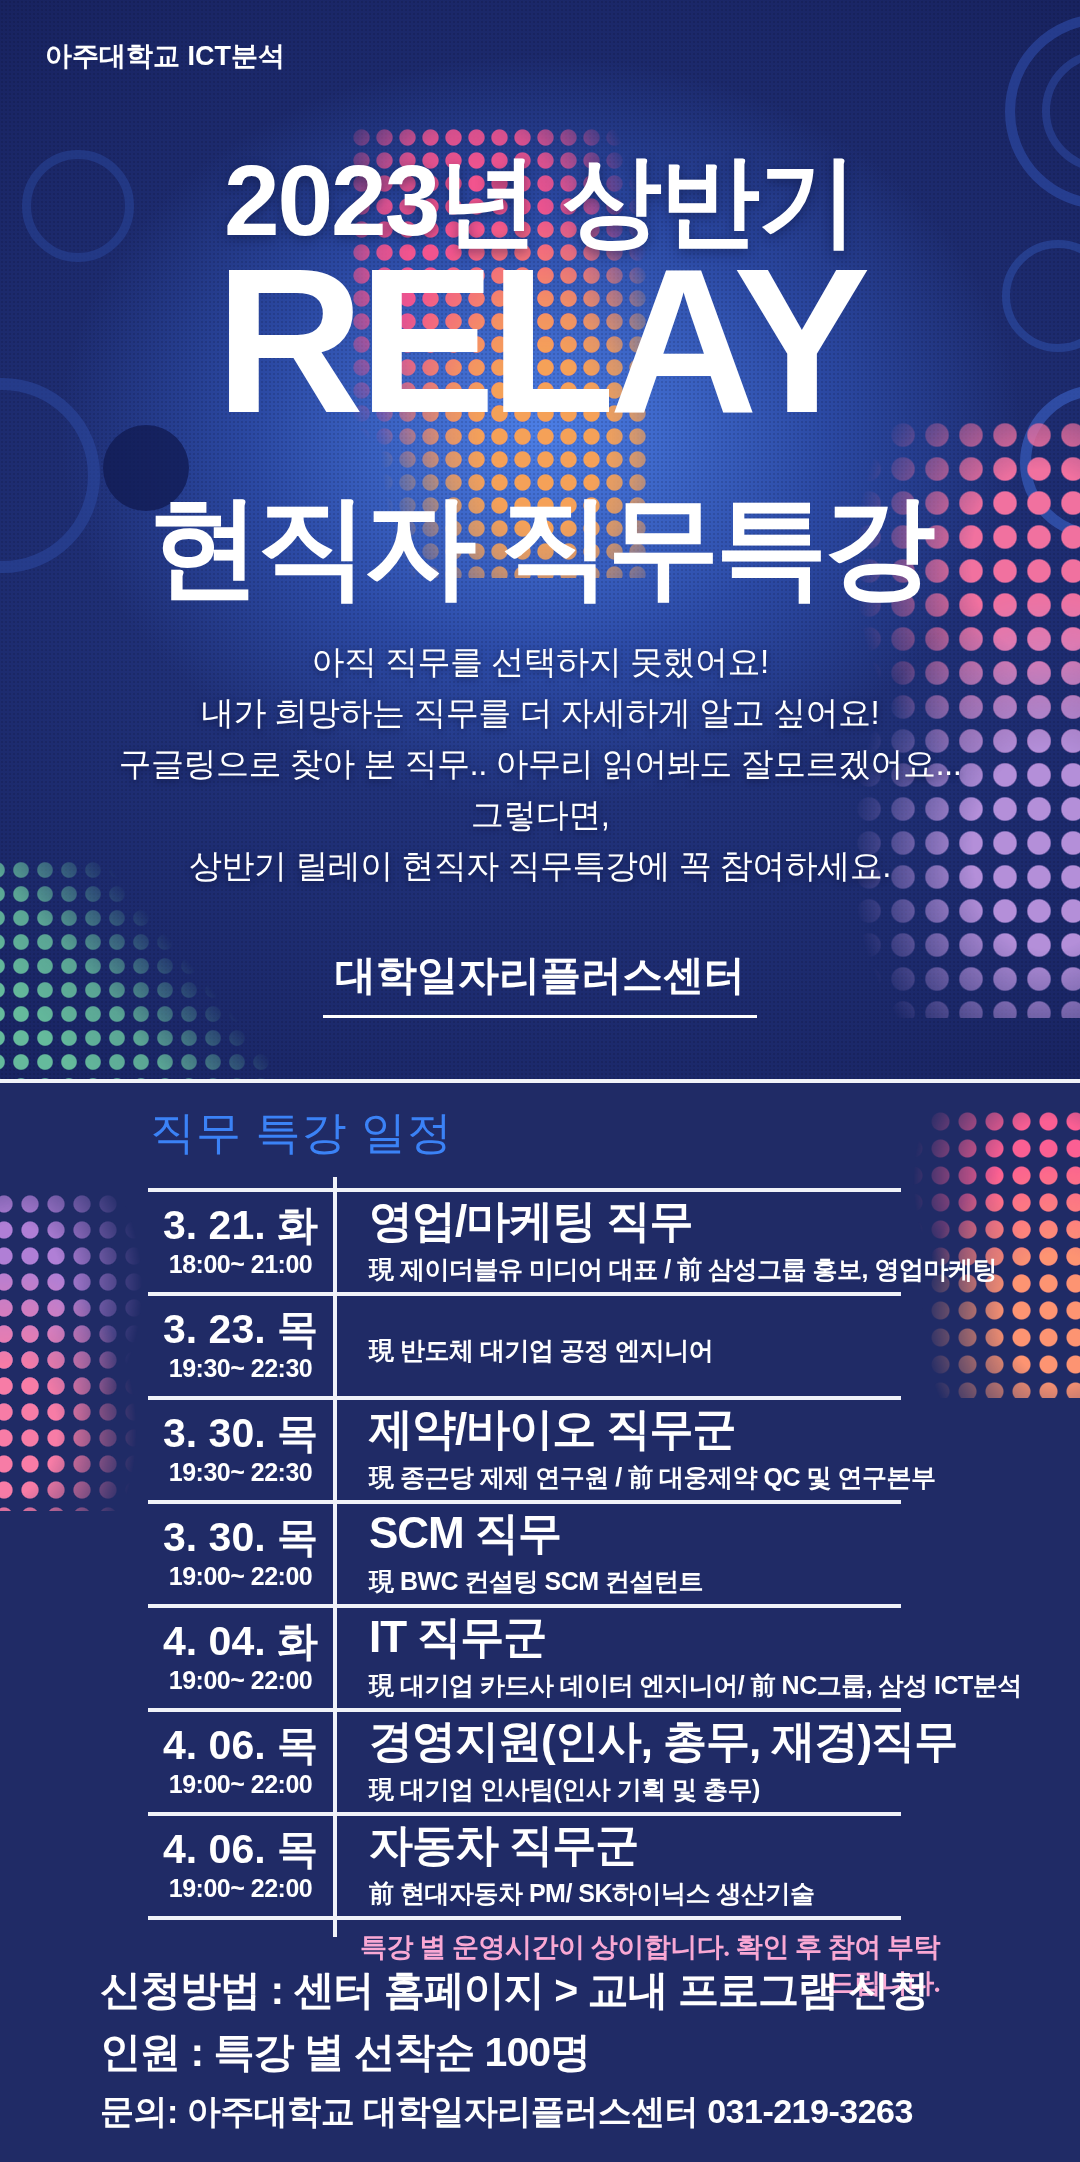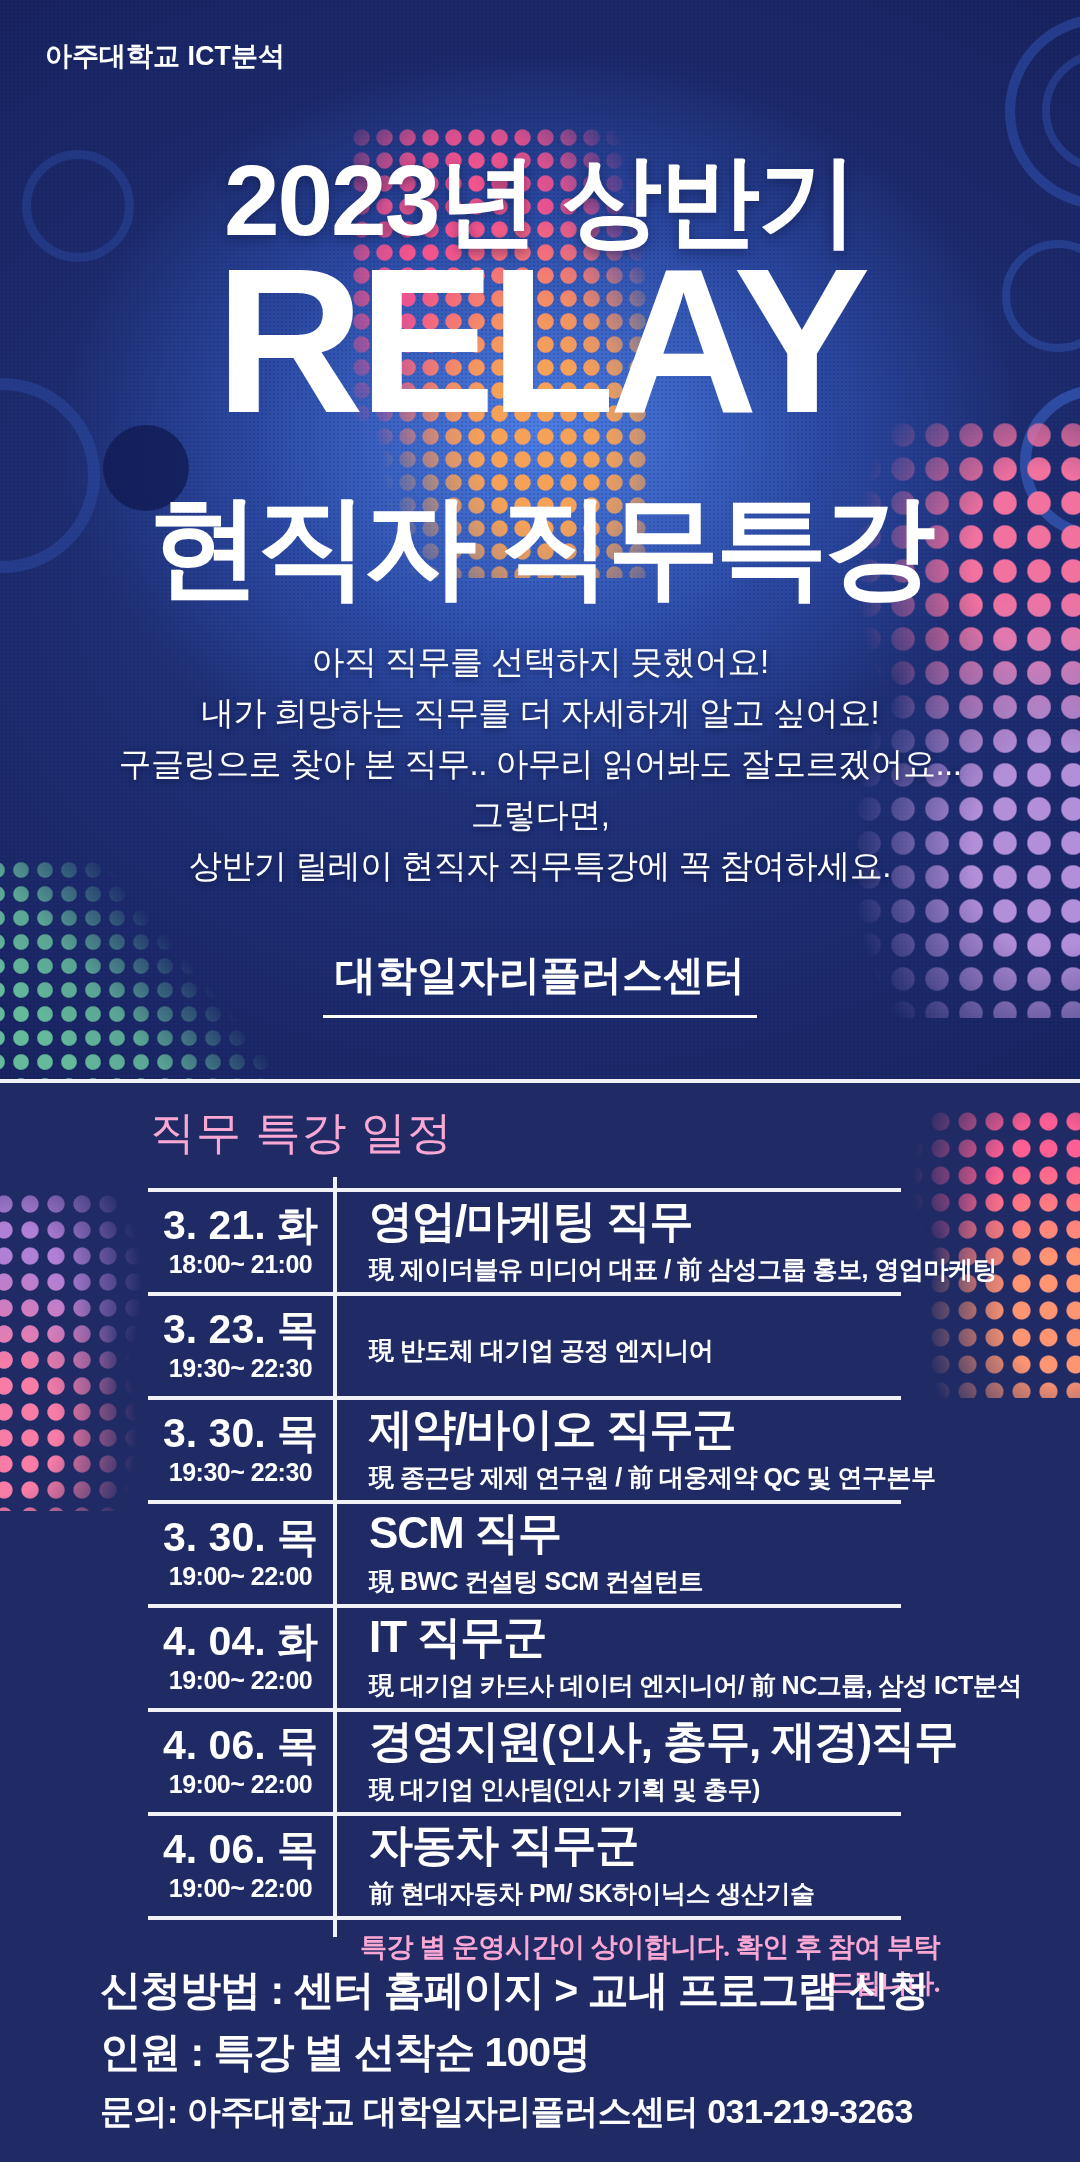--- a/index.html
+++ b/index.html
@@ -107,21 +107,21 @@
     background-image:radial-gradient(#b07fd6 8px, rgba(0,0,0,0) 9.2px);
     -webkit-mask-image:radial-gradient(ellipse 140px 180px at 25% 30%, #000 35%, rgba(0,0,0,0) 92%);
             mask-image:radial-gradient(ellipse 140px 180px at 25% 30%, #000 35%, rgba(0,0,0,0) 92%);
   }
   .ht-low-left-pink {
     background-image:radial-gradient(#f77ca6 8px, rgba(0,0,0,0) 9.2px);
     -webkit-mask-image:radial-gradient(ellipse 140px 185px at 22% 75%, #000 35%, rgba(0,0,0,0) 92%);
             mask-image:radial-gradient(ellipse 140px 185px at 22% 75%, #000 35%, rgba(0,0,0,0) 92%);
   }
 
-  .schedule-heading { position:absolute; left:150px; top:20px; margin:0; font-size:45px; font-weight:400; letter-spacing:1px; color:#f9a8d4; }
+  .schedule-heading { position:absolute; left:150px; top:20px; margin:0; font-size:45px; font-weight:400; letter-spacing:1px; color:#3b82f6; }
   .schedule-table { position:absolute; left:148px; top:105px; width:753px; border-top:4px solid #f0f2f8; }
   .srow { display:flex; align-items:center; height:104px; box-sizing:border-box; border-bottom:4px solid #f0f2f8; }
   .cell-date { flex:0 0 185px; width:185px; text-align:center; }
   .date { font-size:41px; font-weight:800; line-height:1.02;text-align:center; }
   .time { font-size:25px; font-weight:800; margin-top:4px; letter-spacing:-0.5px; }
   .cell-info { padding-left:36px; min-width:0; }
   .jtitle { font-size:44px; font-weight:800; letter-spacing:-1px; line-height:1.05; white-space:nowrap; }
   .speaker { font-size:25px; font-weight:700; margin-top:8px; letter-spacing:-0.5px; white-space:nowrap; }
   .vdivider { position:absolute; left:333px; top:94px; width:4px; height:760px; background:#f0f2f8; }
 

